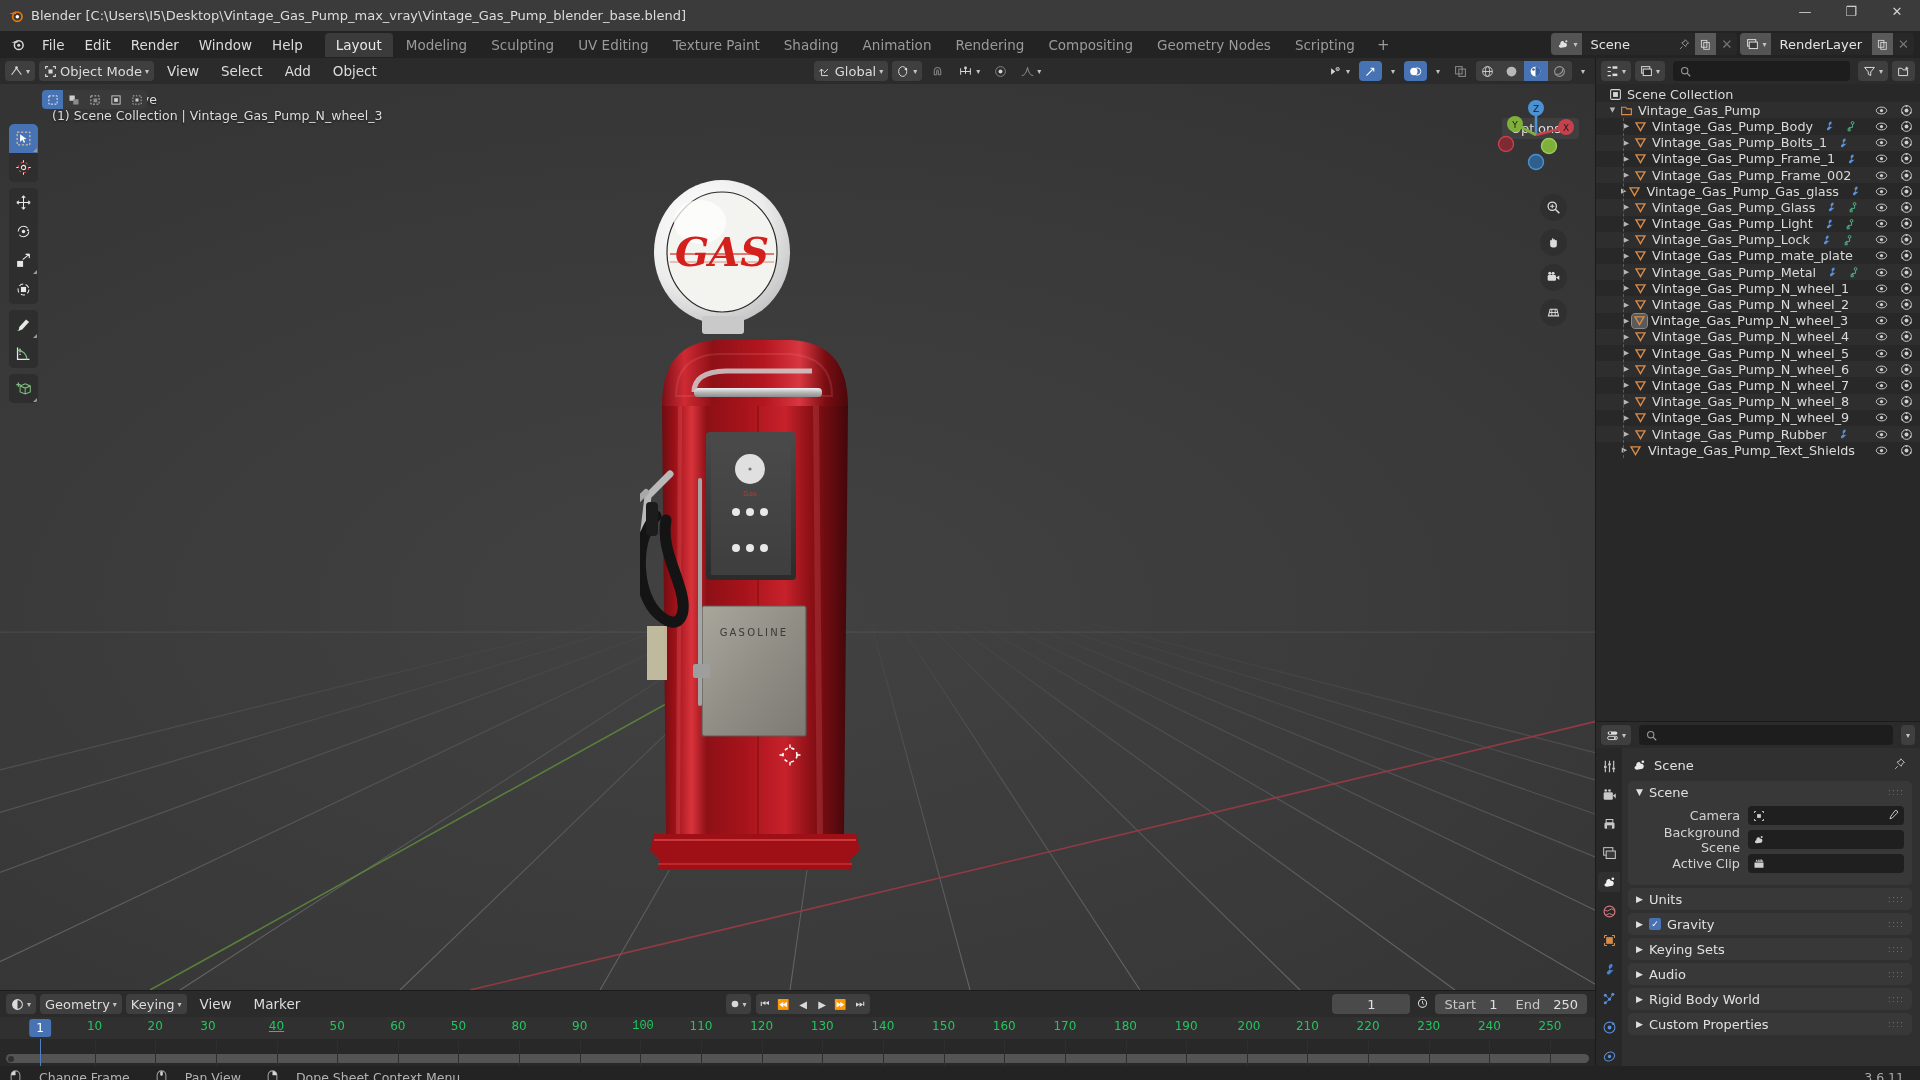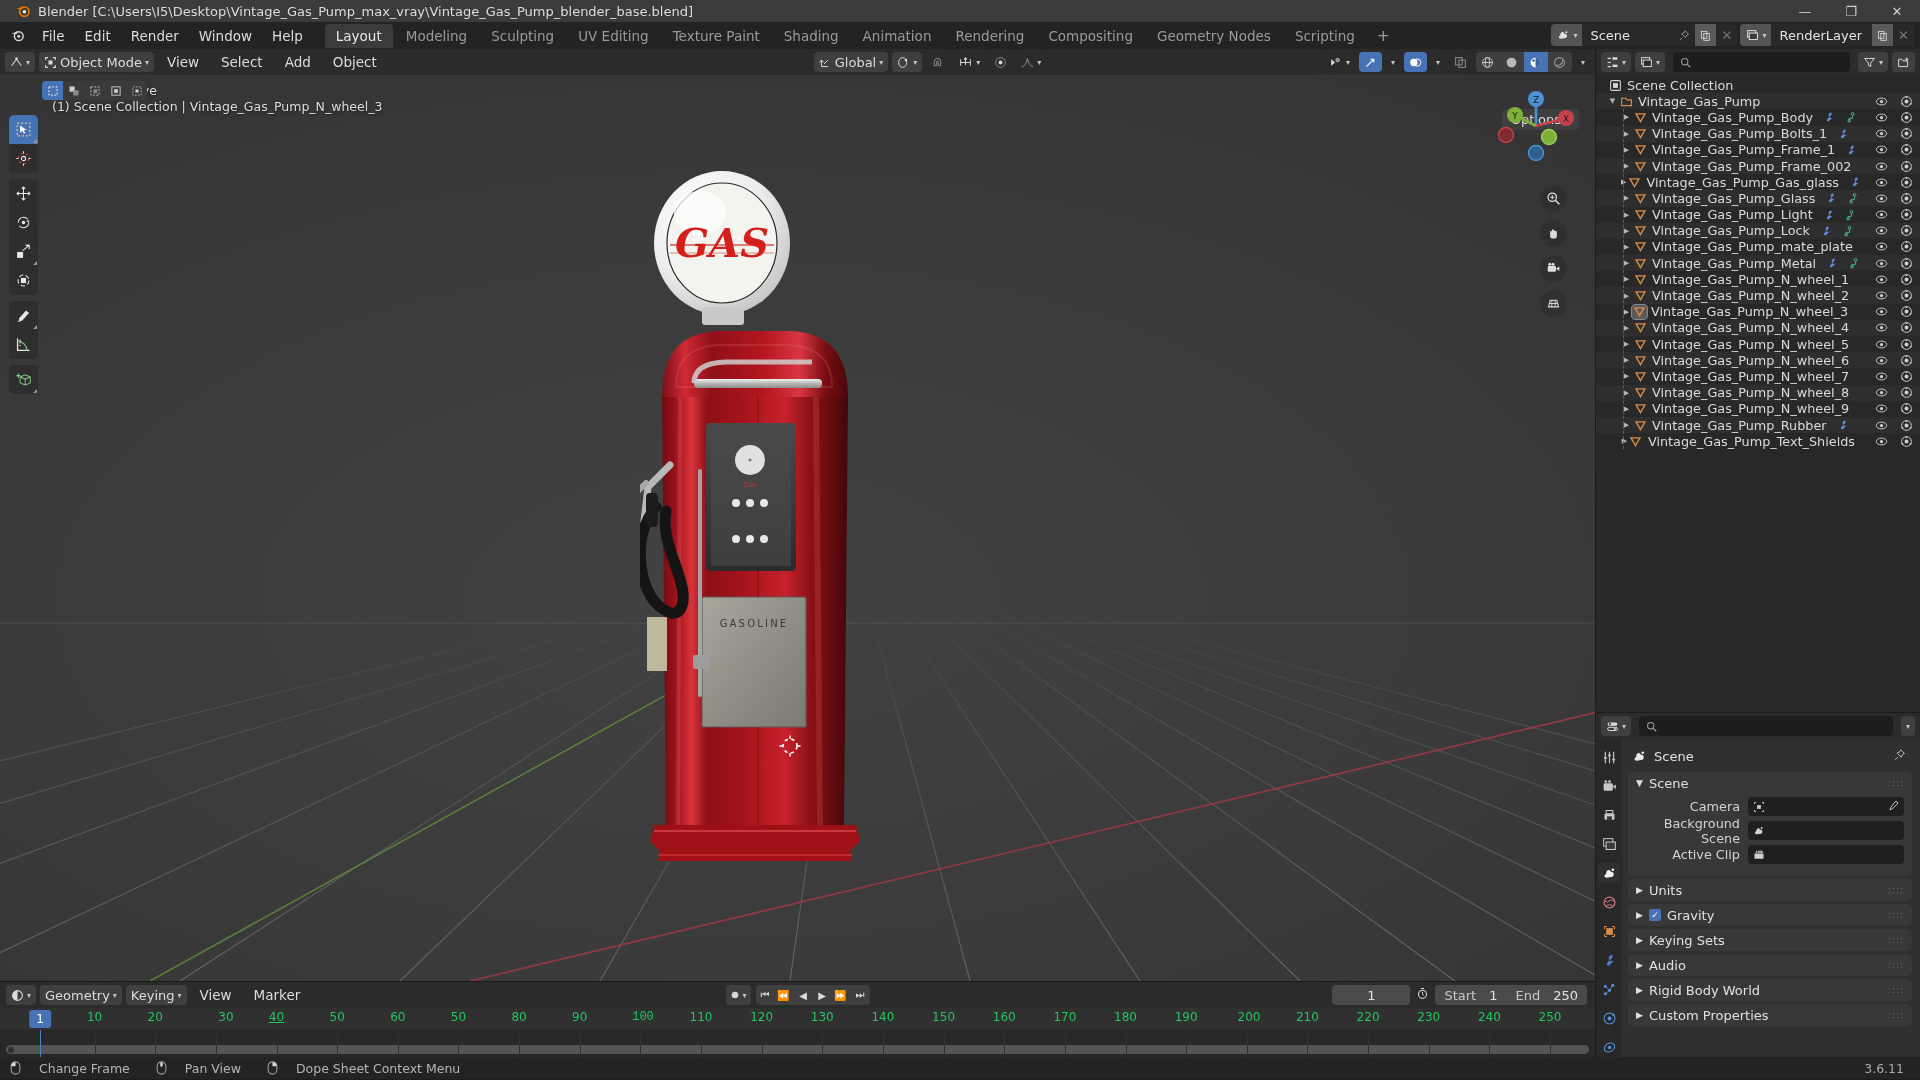--- a/index.html
+++ b/index.html
@@ -1,22 +1,22 @@
 <!DOCTYPE html>
 <html><head>
 <meta charset="utf-8">
 <style>
   * { box-sizing: border-box; margin:0; padding:0; }
   html,body{ width:1920px; height:1080px; overflow:hidden;
     font-family:"DejaVu Sans", sans-serif; background:#1d1d1d; color:#e5e5e5; }
   body{ font-size:13.5px; }
 
   
-  .titlebar{ height:22px; background:#3b3b3b; display:flex; align-items:center;
-    padding-left:15px; font-size:13px; color:#dcdcdc; position:relative; }
+  .titlebar{ height:31px; background:#3b3b3b; display:flex; align-items:center;
+    padding-left:8px; font-size:13px; color:#dcdcdc; position:relative; }
   .titlebar .blogo{ width:16px; height:16px; margin-right:7px; flex:0 0 auto; }
   .wincontrols{ position:absolute; right:0; top:0; height:23px; display:flex; }
   .wincontrols div{ width:46px; height:23px; display:flex; align-items:center;
     justify-content:center; color:#cfcfcf; font-size:13px; }
 
   
   .topbar{ height:27px; background:#232323; display:flex; align-items:center;
     padding-left:6px; position:relative; }
   .topbar .blend-ico{ width:22px; height:20px; display:flex; align-items:center;
     justify-content:center; margin-right:4px; }
@@ -773,21 +773,21 @@
             <span>1</span>
             <span class="lbl">End</span>
             <span>250</span>
           </div>
         </div>
       </div>
 
       <div class="tl-ruler" id="tl-ruler">
           <div class="tick" style="left: 94.5783px;">10</div>
           <div class="tick" style="left: 155.221px;">20</div>
-          <div class="tick" style="left: 226px;">30</div>
+          <div class="tick" style="left: 208px;">30</div>
           <div class="tick" style="left: 276.506px; text-decoration: underline;">40</div>
           <div class="tick" style="left: 337.149px;">50</div>
           <div class="tick" style="left: 397.791px;">60</div>
           <div class="tick" style="left: 458.434px;">50</div>
           <div class="tick" style="left: 519.076px;">80</div>
           <div class="tick" style="left: 579.719px;">90</div>
           <div class="tick" style="left: 643px; font-family: Liberation Mono, monospace;">100</div>
           <div class="tick" style="left: 701.004px;">110</div>
           <div class="tick" style="left: 761.647px;">120</div>
           <div class="tick" style="left: 822.289px;">130</div>

